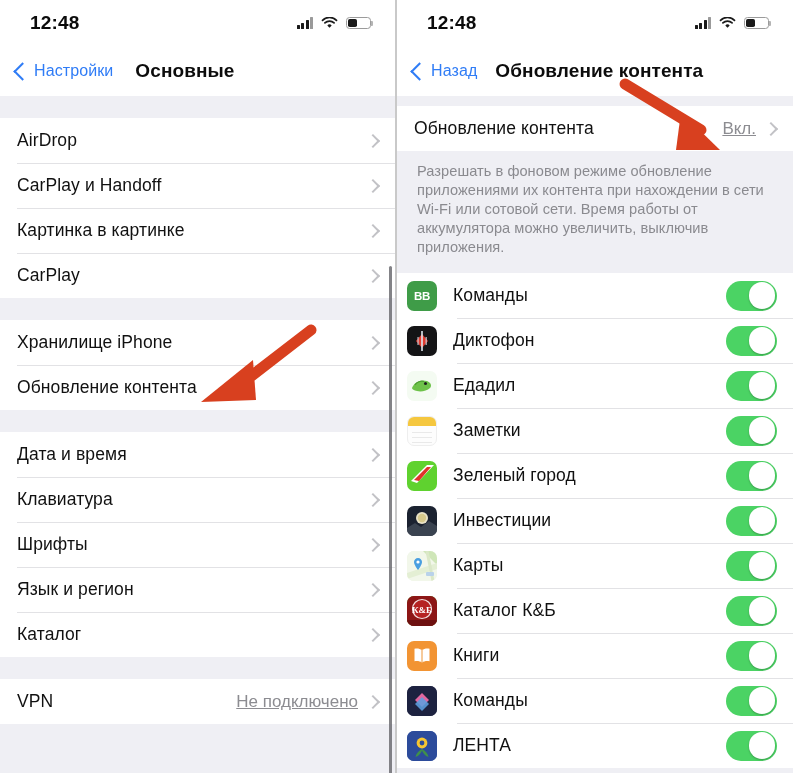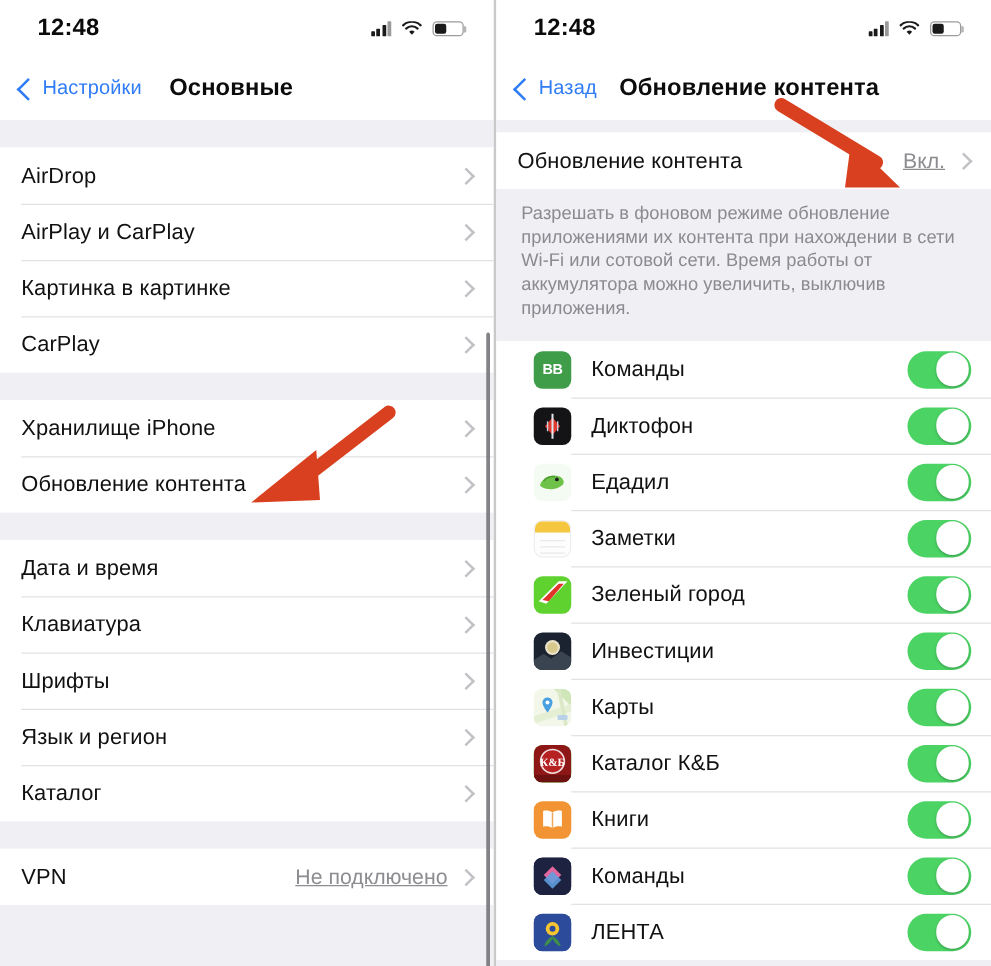--- a/index.html
+++ b/index.html
@@ -78,21 +78,21 @@
   }
 
   
   .footer-note{
     padding:11px 20px 16px 20px;
     font-size:14.6px;line-height:19px;color:#8a8a8f;
     background:#efeff4;letter-spacing:.05px;
   }
   .app-row{
     position:relative;display:flex;align-items:center;
-    height:45px;padding-left:30px;padding-right:16px;background:#fff;box-sizing:border-box;cursor:pointer;
+    height:45px;padding-left:10px;padding-right:16px;background:#fff;box-sizing:border-box;cursor:pointer;
   }
   .app-row + .app-row::before{
     content:"";position:absolute;left:60px;right:0;top:0;height:1px;background:#e2e2e5;
   }
   .app-icon{
     width:30px;height:30px;border-radius:7px;flex:0 0 auto;margin-right:16px;
     position:relative;overflow:hidden;
     display:flex;align-items:center;justify-content:center;
     font-size:11px;font-weight:bold;color:#fff;
   }
@@ -167,21 +167,21 @@
     <div class="content">
 
       <div class="gap"></div>
 
       <div class="group">
         <div class="row">
           <span class="row-label">AirDrop</span>
           <span class="disclosure"></span>
         </div>
         <div class="row">
-          <span class="row-label">AirPlay и CarPlay</span>
+          <span class="row-label">CarPlay и Handoff</span>
           <span class="disclosure"></span>
         </div>
         <div class="row">
           <span class="row-label">Картинка в картинке</span>
           <span class="disclosure"></span>
         </div>
         <div class="row">
           <span class="row-label">CarPlay</span>
           <span class="disclosure"></span>
         </div>

